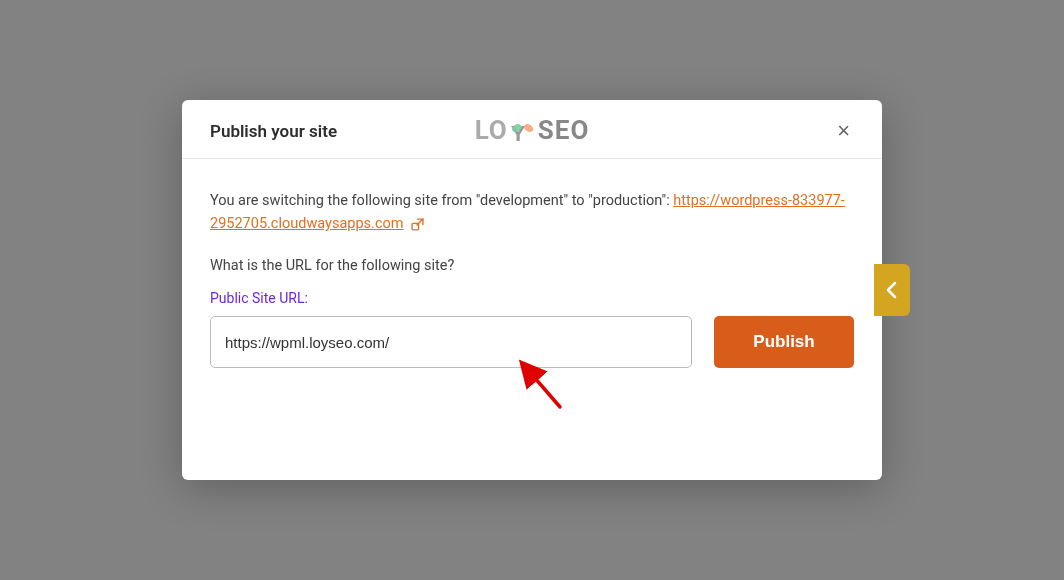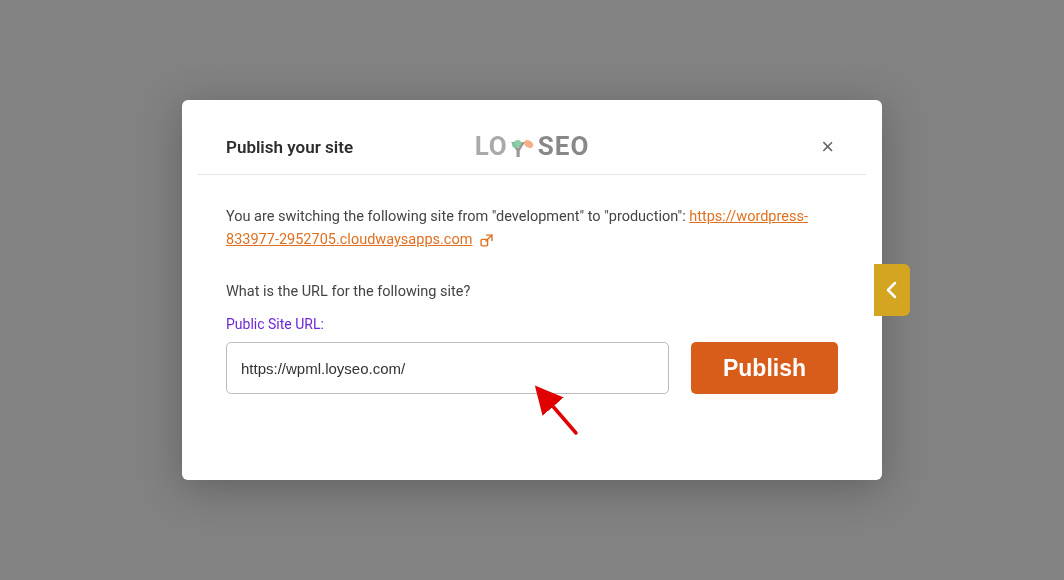--- a/index.html
+++ b/index.html
@@ -24,21 +24,21 @@
       justify-content: center;
     }
 
     .modal {
       background: #fff;
       border-radius: 6px;
       width: 700px;
       min-height: 380px;
       box-shadow: 0 8px 40px rgba(0,0,0,0.25);
       position: relative;
-      padding: 16px;
+      padding: 0;
       overflow: visible;
     }
 
     .modal-header {
       display: flex;
       align-items: center;
       justify-content: space-between;
       padding: 18px 28px 14px 28px;
       border-bottom: 1px solid #e5e5e5;
       position: relative;
@@ -80,21 +80,21 @@
     }
 
     .modal-body {
       padding: 30px 28px 36px 28px;
     }
 
     .description-text {
       font-size: 14.5px;
       color: #444;
       line-height: 1.6;
-      margin-bottom: 32px;
+      margin-bottom: 22px;
     }
 
     .description-text a {
       color: #e07020;
       text-decoration: underline;
     }
 
     .ext-link-icon {
       display: inline-block;
       width: 13px;
@@ -133,21 +133,21 @@
       outline: none;
     }
 
     .publish-btn {
       background: #d95d1a;
       color: #fff;
       border: none;
       border-radius: 5px;
       height: 52px;
       padding: 0 32px;
-      font-size: 23px;
+      font-size: 17px;
       font-weight: 600;
       cursor: pointer;
       white-space: nowrap;
       min-width: 140px;
     }
 
     
     .arrow-container {
       position: absolute;
       bottom: -48px;

